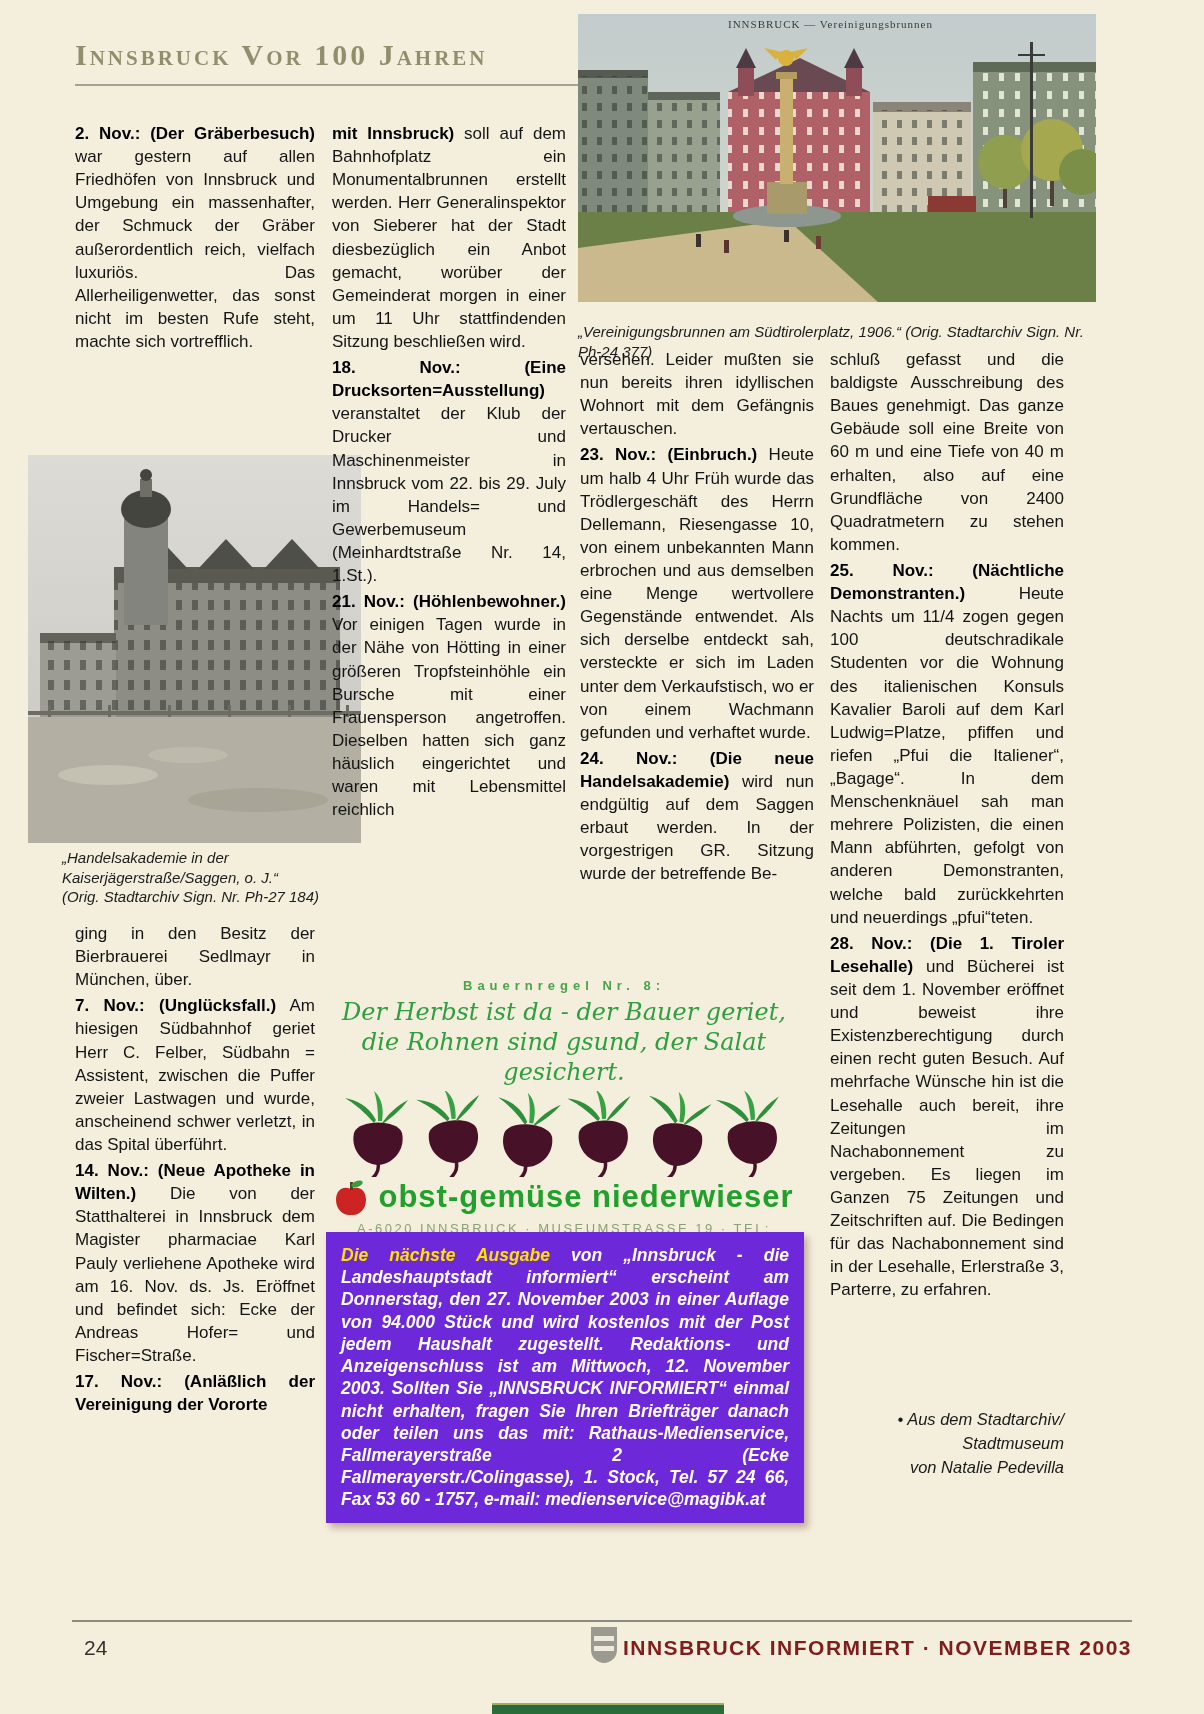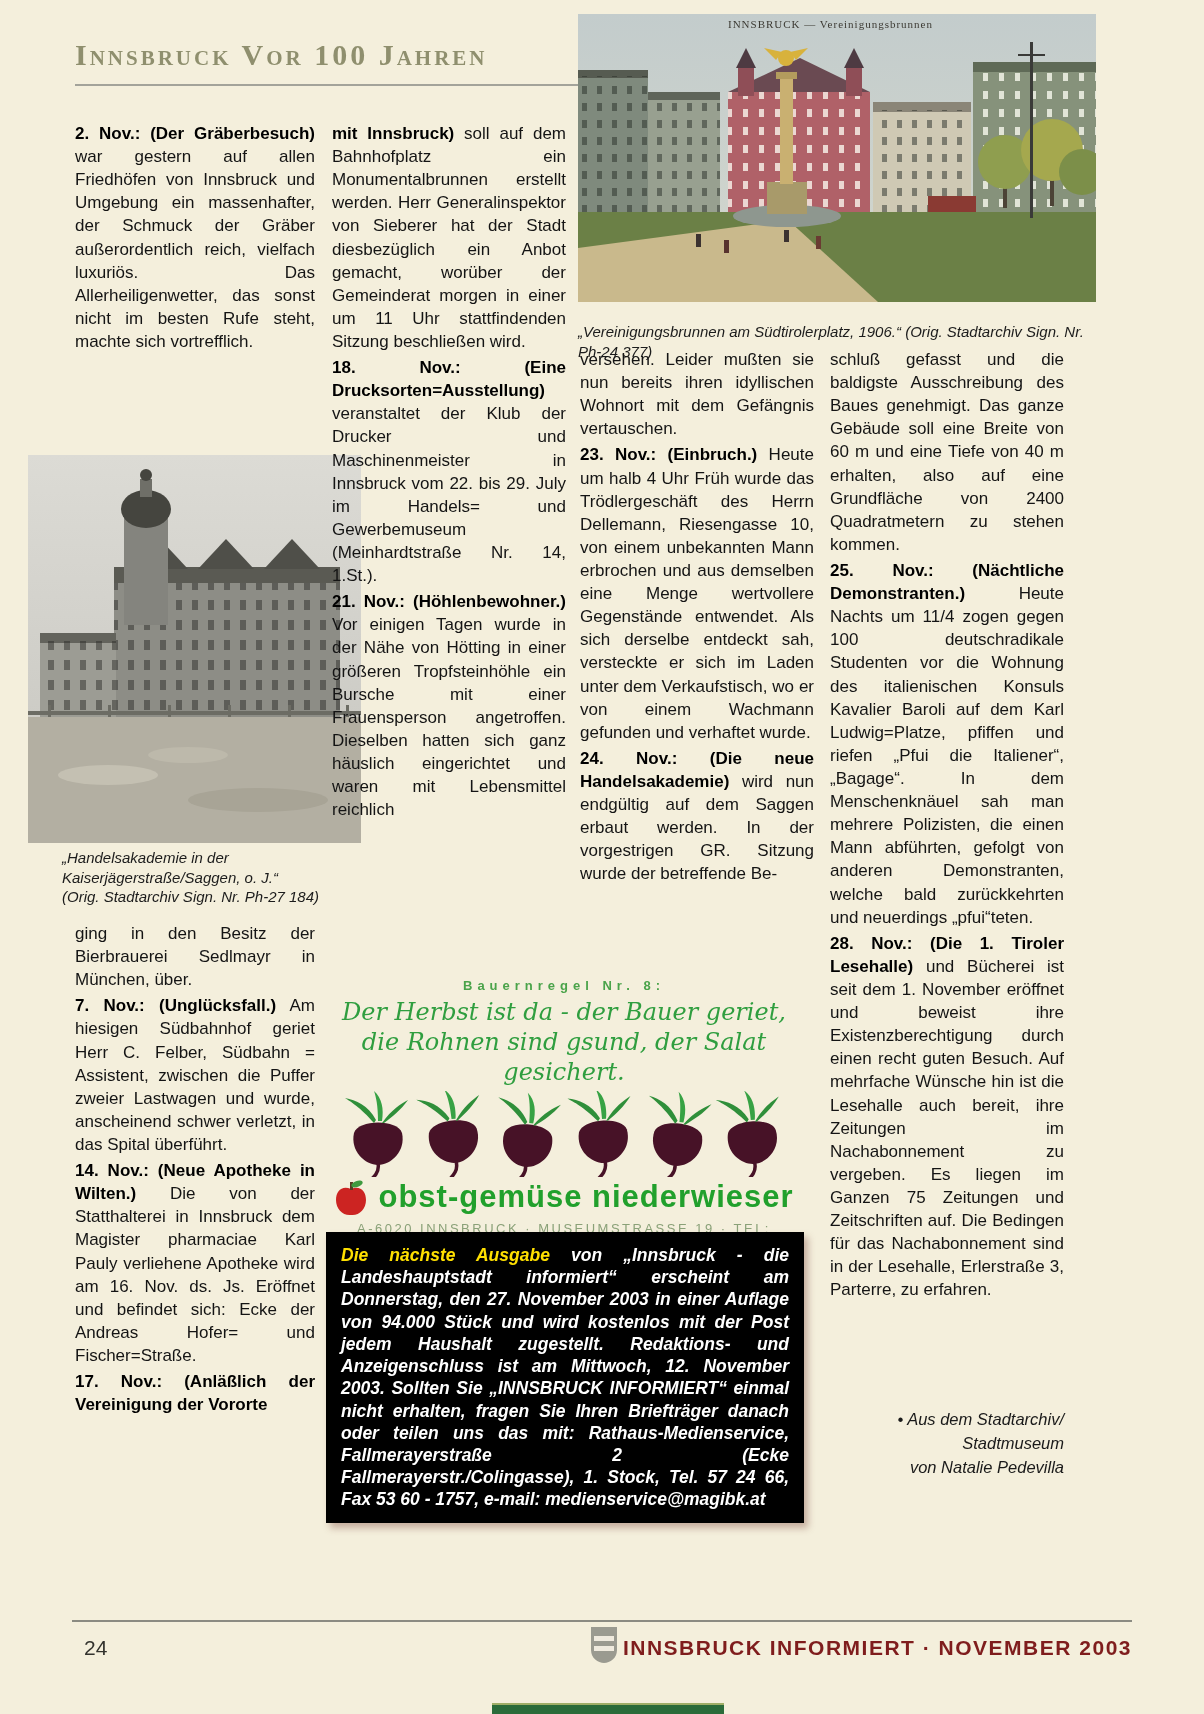--- a/index.html
+++ b/index.html
@@ -30,21 +30,21 @@
   
   .ad{background:transparent;}
   .ad-kicker{font-size:13px;letter-spacing:5px;color:#4aa34a;text-align:center;font-weight:bold;}
   .ad-script{font-family:"DejaVu Serif",serif;font-style:italic;color:#2f9e3f;
     font-size:24px;text-align:center;line-height:1.25;}
   .ad-brand-row{display:flex;align-items:flex-start;justify-content:center;gap:10px;}
   .ad-brand{font-size:31px;font-weight:bold;color:#21a02c;letter-spacing:1px;}
   .ad-address{font-size:13px;letter-spacing:2.5px;color:#8aa178;text-align:center;}
   
   .notice{
-    background:#000000;color:#ffffff;padding:12px 15px;
+    background:#6d28d9;color:#ffffff;padding:12px 15px;
     font-size:17.5px;font-weight:bold;font-style:italic;line-height:1.27;
     text-align:justify;box-shadow:4px 5px 7px rgba(110,50,40,0.35);
   }
   .seg.normal{color:#ffffff;}
   .seg.em{color:#ffe000;}
   
   .signature{font-style:italic;font-size:16.5px;line-height:1.45;text-align:right;color:#1a1a1a;}
   
   .foot-rule{height:2px;background:#8b8b82;}
   .foot-num{font-size:21px;color:#33332e;margin-left:12px;}

